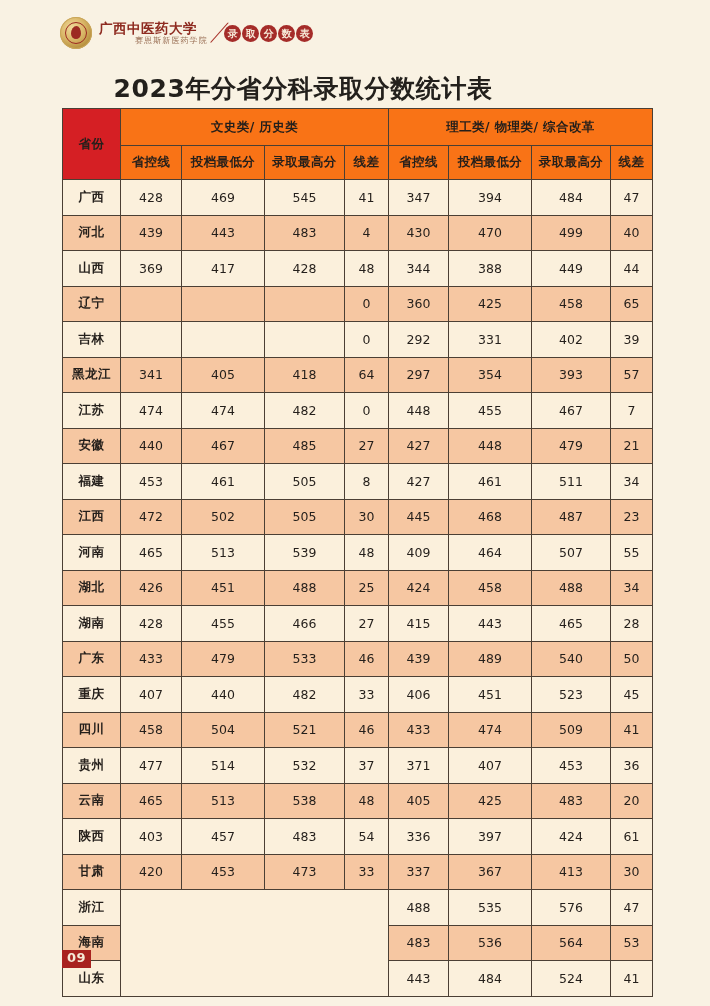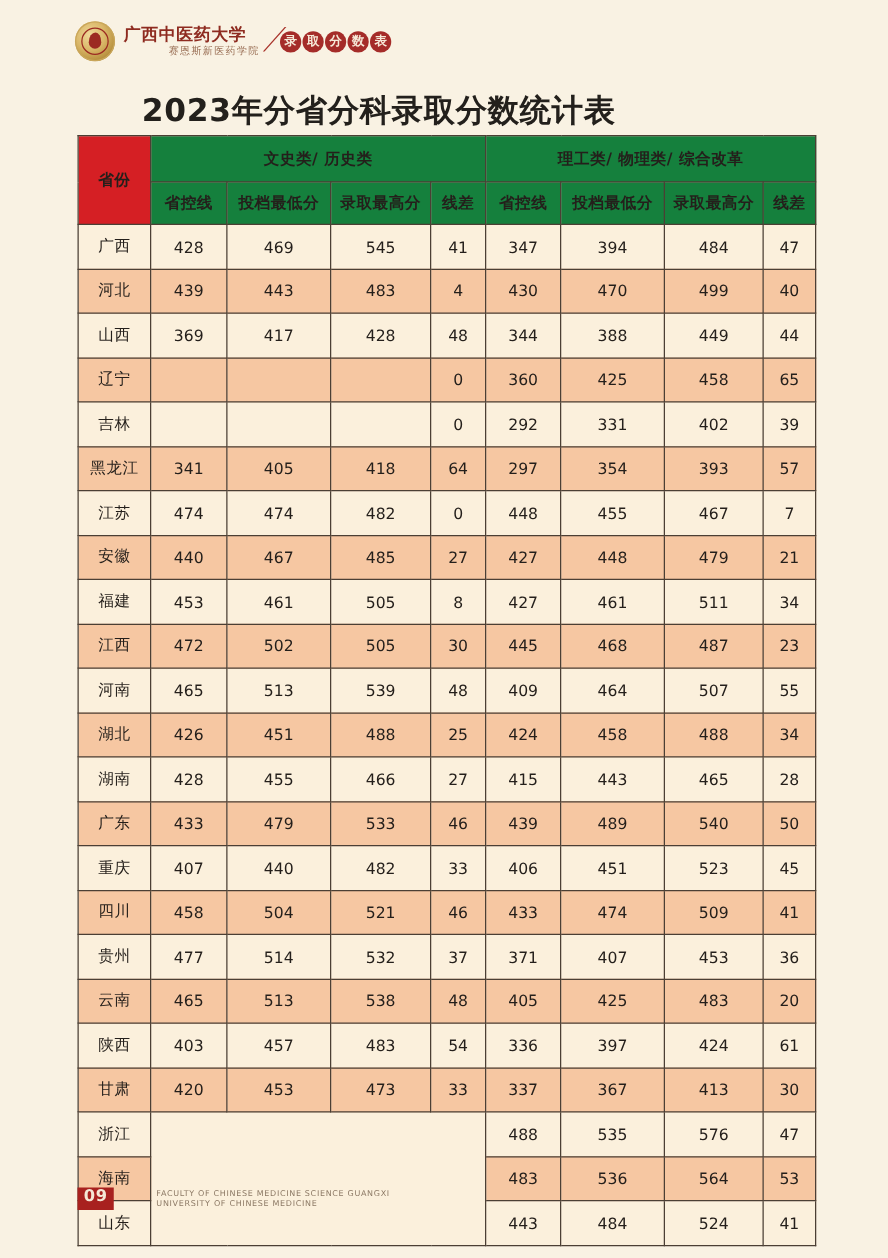--- a/index.html
+++ b/index.html
@@ -124,38 +124,38 @@
     table-layout: fixed;
     font-size: 12px;
   }
   table.score-table th,
   table.score-table td {
     border: 1px solid #4b3f34;
     text-align: center;
     color: #241f1b;
   }
   thead th {
-    background: #15803d;
+    background: #f97316;
     color: #ffffff;
     font-weight: bold;
     font-size: 12.5px;
     letter-spacing: 0.4px;
   }
   thead tr.group-row th { height: 34px; }
   thead tr.sub-row th   { height: 31px; }
   thead th.blank-corner { background: #d51f24; }
 
   tbody td {
     height: 32.5px;
     font-size: 12.5px;
   }
   tbody tr.row-odd  td { background: #fbf0dc; }
   tbody tr.row-even td { background: #f6c7a2; }
   tbody td.prov {
-    font-weight: normal;
+    font-weight: bold;
     font-size: 12.5px;
     letter-spacing: 0.5px;
   }
 
   
   .footer {
     position: absolute;
     left: 62px;
     top: 950px;
     display: flex;
@@ -477,17 +477,13 @@
           <td>484</td>
           <td>524</td>
           <td>41</td>
         </tr>
       </tbody>
   </table>
 </div>
 
 <div class="footer">
   <div class="page-num">09</div>
-  <div class="footer-en">
-    <span>FACULTY OF CHINESE MEDICINE SCIENCE GUANGXI</span>
-    <span>UNIVERSITY OF CHINESE MEDICINE</span>
-  </div>
 </div>
 
 </body></html>

